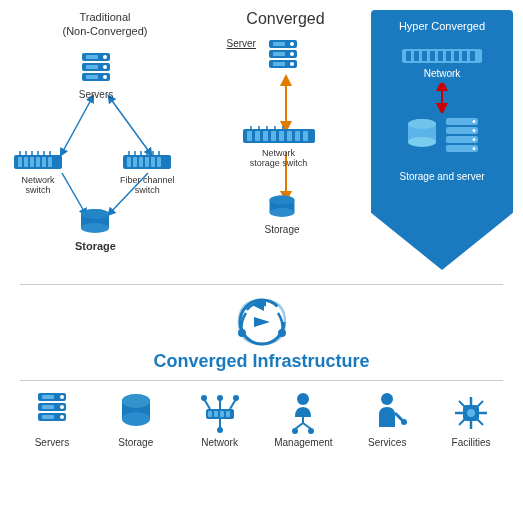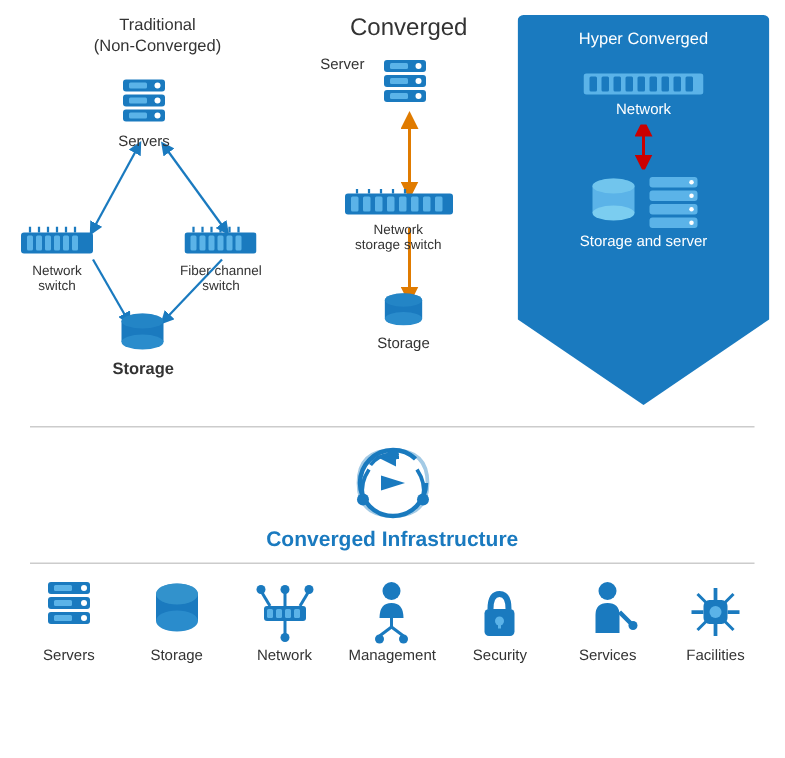--- a/index.html
+++ b/index.html
@@ -85,21 +85,21 @@
       display: flex;
       flex-direction: column;
       align-items: center;
       padding: 6px 0 4px 0;
     }
     .ci-logo {
       width: 64px;
       height: 54px;
     }
     .ci-title {
-      font-size: 14px;
+      font-size: 18px;
       font-weight: bold;
       color: #1a7abf;
       margin-top: 2px;
     }
 
     
     .bottom-icons {
       display: flex;
       justify-content: space-around;
       align-items: flex-start;
@@ -235,21 +235,21 @@
             <path d="M0,0 L6,3 L0,6 Z" fill="#e07b00"></path>
           </marker>
         </defs>
 
         <line x1="65" y1="48" x2="65" y2="95" stroke="#e07b00" stroke-width="2" marker-end="url(#arrowO)" marker-start="url(#arrowOr)"></line>
 
         <line x1="65" y1="120" x2="65" y2="165" stroke="#e07b00" stroke-width="2" marker-end="url(#arrowO)"></line>
       </svg>
 
       <div style="position:absolute;top:6px;left:44px;display:flex;flex-direction:column;align-items:center;">
-        <span class="lbl" style="position:absolute;top:-2px;left:-38px;font-size:10px;color:#333;">Server</span>
+        <span class="lbl" style="position:absolute;top:-2px;left:-38px;font-size:10px;color:#333;text-decoration:underline;">Server</span>
         <svg width="36" height="36" viewBox="0 0 36 36">
           <rect x="4" y="2" width="28" height="8" rx="2" fill="#1a7abf"></rect>
           <rect x="4" y="12" width="28" height="8" rx="2" fill="#1a7abf"></rect>
           <rect x="4" y="22" width="28" height="8" rx="2" fill="#1a7abf"></rect>
           <circle cx="27" cy="6" r="2" fill="#fff"></circle>
           <circle cx="27" cy="16" r="2" fill="#fff"></circle>
           <circle cx="27" cy="26" r="2" fill="#fff"></circle>
           <rect x="8" y="4" width="12" height="4" rx="1" fill="#5bb3e8"></rect>
           <rect x="8" y="14" width="12" height="4" rx="1" fill="#5bb3e8"></rect>
           <rect x="8" y="24" width="12" height="4" rx="1" fill="#5bb3e8"></rect>
@@ -281,21 +281,21 @@
           <ellipse cx="18" cy="6" rx="14" ry="5" fill="#1a7abf"></ellipse>
           <rect x="4" y="6" width="28" height="14" fill="#1a7abf"></rect>
           <ellipse cx="18" cy="20" rx="14" ry="5" fill="#2a8ccc"></ellipse>
           <ellipse cx="18" cy="6" rx="14" ry="5" fill="#2a8ccc" opacity="0.6"></ellipse>
         </svg>
         <span class="lbl" style="font-size:10px;">Storage</span>
       </div>
     </div>
   </div>
 
-  <div style="width:168px;position:relative;">
+  <div style="width:142px;position:relative;">
 
     <div style="background:#1a7abf;border-radius:4px 4px 0 0;clip-path:polygon(0 0,100% 0,100% 78%,50% 100%,0 78%);padding:10px 10px 50px 10px;display:flex;flex-direction:column;align-items:center;min-height:260px;">
       <span style="font-size:11px;color:#fff;text-align:center;margin-bottom:14px;font-weight:500;">Hyper Converged</span>
 
       <div style="display:flex;flex-direction:column;align-items:center;margin-bottom:0px;">
         <svg width="80" height="20" viewBox="0 0 80 20">
           <rect x="0" y="3" width="80" height="14" rx="2" fill="#5bb3e8"></rect>
           <rect x="4" y="5" width="5" height="10" rx="1" fill="#1a7abf"></rect>
           <rect x="12" y="5" width="5" height="10" rx="1" fill="#1a7abf"></rect>
           <rect x="20" y="5" width="5" height="10" rx="1" fill="#1a7abf"></rect>
@@ -335,21 +335,21 @@
             <rect x="2" y="1" width="32" height="7" rx="2" fill="#5bb3e8"></rect>
             <rect x="2" y="10" width="32" height="7" rx="2" fill="#5bb3e8"></rect>
             <rect x="2" y="19" width="32" height="7" rx="2" fill="#5bb3e8"></rect>
             <rect x="2" y="28" width="32" height="7" rx="2" fill="#5bb3e8"></rect>
             <circle cx="30" cy="4.5" r="1.5" fill="#fff"></circle>
             <circle cx="30" cy="13.5" r="1.5" fill="#fff"></circle>
             <circle cx="30" cy="22.5" r="1.5" fill="#fff"></circle>
             <circle cx="30" cy="31.5" r="1.5" fill="#fff"></circle>
           </svg>
         </div>
-        <span style="font-size:10px;color:#fff;margin-top:3px;">Storage and server</span>
+        <span style="font-size:10px;color:#fff;margin-top:18px;">Storage and server</span>
       </div>
     </div>
   </div>
 
 </div>
 
 <hr class="divider">
 
 <div class="ci-section">
 
@@ -439,32 +439,20 @@
         <line x1="22" y1="26" x2="22" y2="32" stroke="#1a7abf" stroke-width="2"></line>
         <line x1="22" y1="32" x2="14" y2="38" stroke="#1a7abf" stroke-width="2"></line>
         <line x1="22" y1="32" x2="30" y2="38" stroke="#1a7abf" stroke-width="2"></line>
         <circle cx="14" cy="40" r="3" fill="#1a7abf"></circle>
         <circle cx="30" cy="40" r="3" fill="#1a7abf"></circle>
       </svg>
     </div>
     <span class="bottom-lbl">Management</span>
   </div>
 
-  <div class="bottom-item">
-    <div class="icon-wrap">
-      <svg viewBox="0 0 44 44">
-
-        <rect x="12" y="20" width="20" height="18" rx="3" fill="#1a7abf"></rect>
-        <path d="M16 20 Q16 10 22 10 Q28 10 28 20" fill="none" stroke="#1a7abf" stroke-width="4"></path>
-        <circle cx="22" cy="28" r="3" fill="#5bb3e8"></circle>
-        <rect x="21" y="28" width="2" height="5" fill="#5bb3e8"></rect>
-      </svg>
-    </div>
-    <span class="bottom-lbl">Security</span>
-  </div>
 
   <div class="bottom-item">
     <div class="icon-wrap">
       <svg viewBox="0 0 44 44">
 
         <circle cx="22" cy="8" r="6" fill="#1a7abf"></circle>
         <path d="M14 24 Q14 16 22 16 Q30 16 30 24 L30 36 L14 36 Z" fill="#1a7abf"></path>
 
         <line x1="30" y1="22" x2="38" y2="30" stroke="#1a7abf" stroke-width="3"></line>
         <circle cx="39" cy="31" r="3" fill="#1a7abf"></circle>

